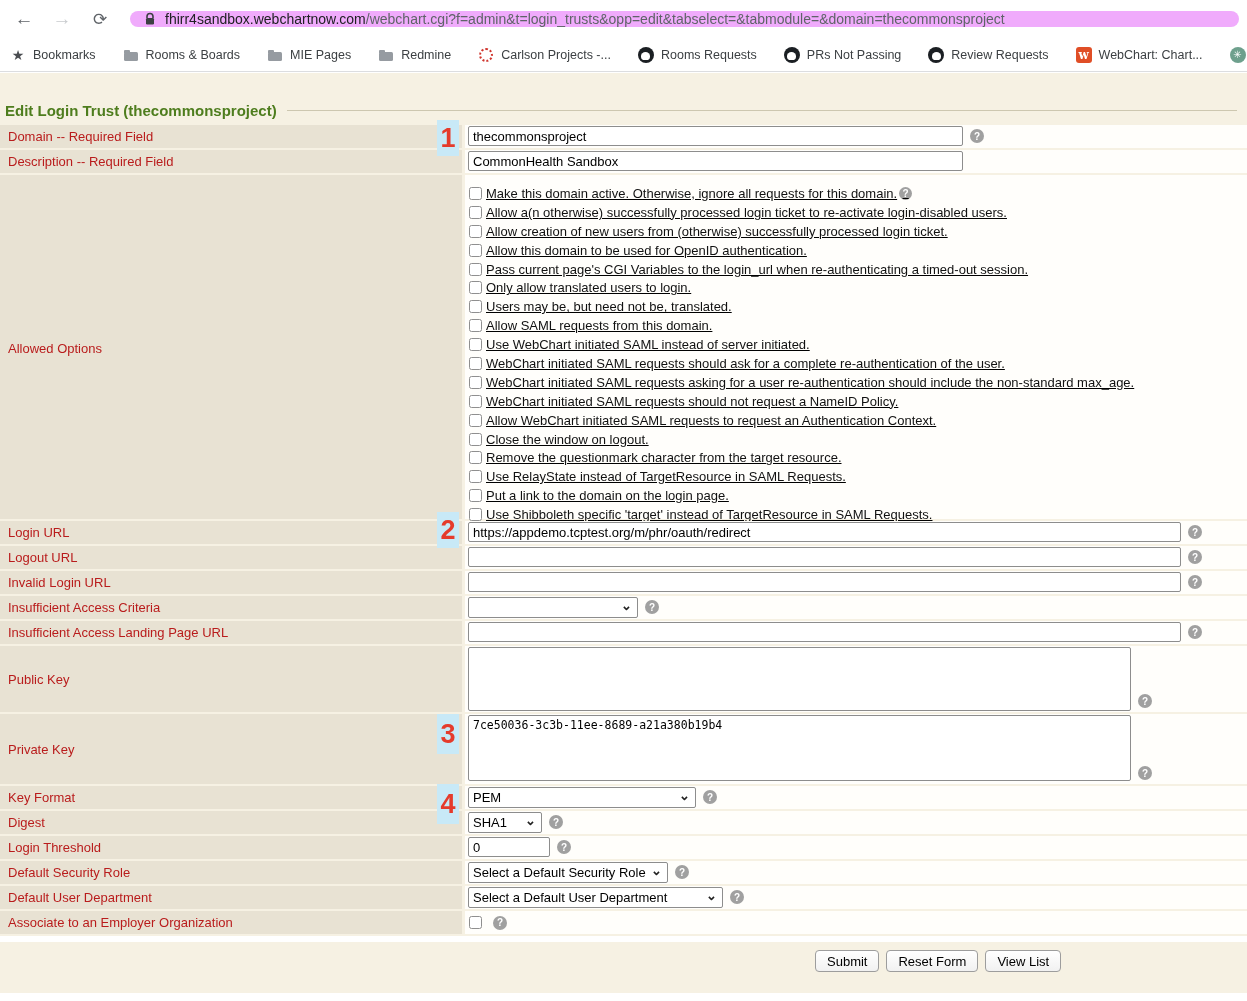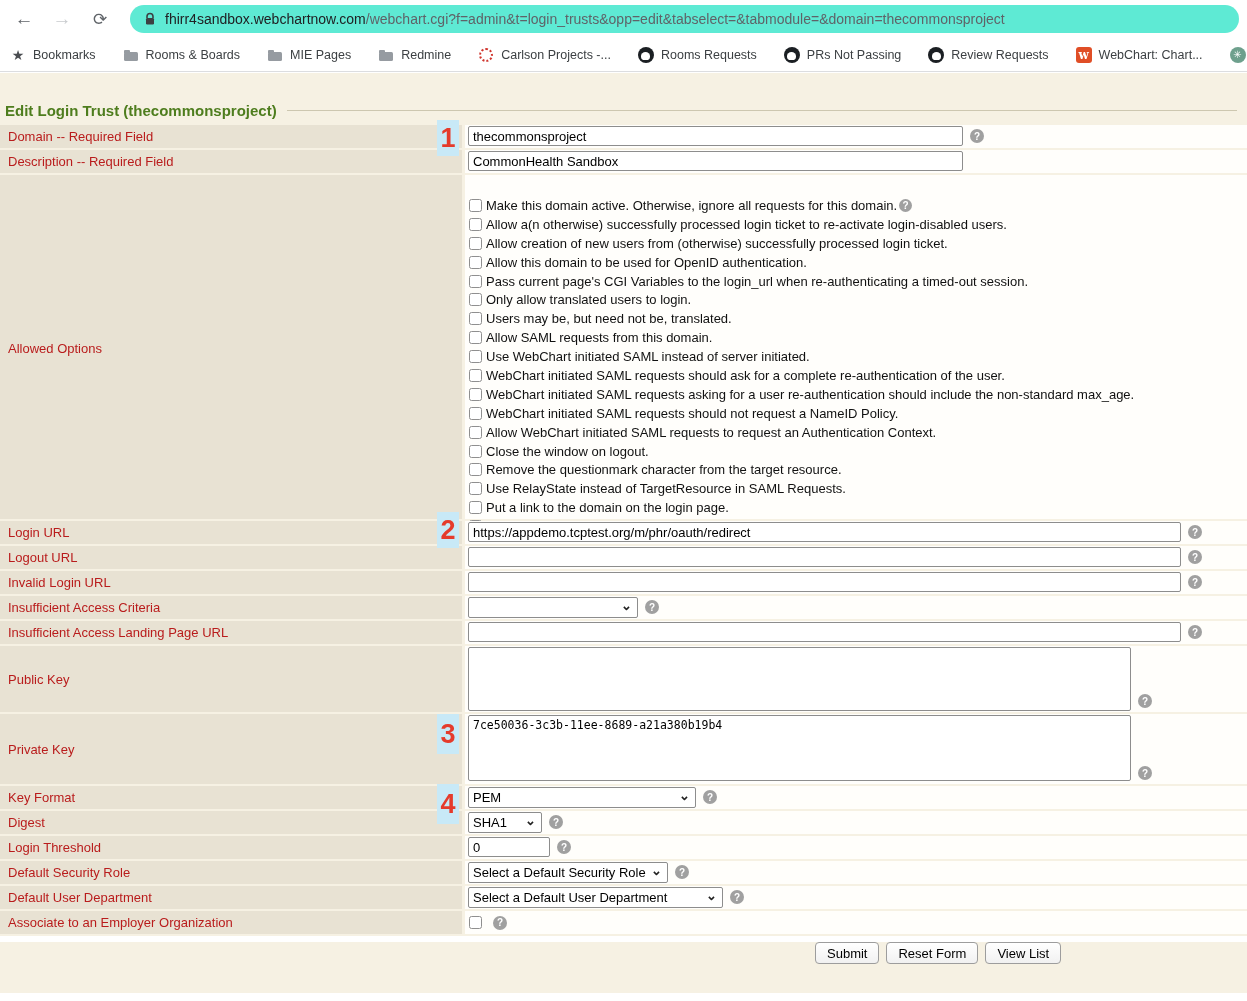--- a/index.html
+++ b/index.html
@@ -5,21 +5,21 @@
   * { margin:0; padding:0; box-sizing:border-box; }
   html,body { width:1247px; height:1001px; background:#ffffff; overflow:hidden;
     font-family:"Liberation Sans", sans-serif; }
 
   
   .toolbar { position:absolute; top:0; left:0; width:1247px; height:38px; background:#fff;
     display:flex; align-items:center; padding-left:12px; }
   .nav-ico { font-size:19px; color:#5f6368; width:24px; text-align:center; margin-right:14px; cursor:pointer; }
   .nav-ico.disabled { color:#c8cbce; }
   .nav-ico.reload { font-size:17px; }
-  .omnibox { flex:1; height:28px; margin-left:4px; margin-right:8px; background:#5eead4;
+  .omnibox { flex:1; height:16px; margin-left:4px; margin-right:8px; background:#f0abfc;
     border-radius:14px; display:flex; align-items:center; padding:0 14px; overflow:hidden; white-space:nowrap; }
   .omnibox .lock { margin-right:9px; display:flex; align-items:center; }
   .url-domain { font-size:14px; color:#202124; }
   .url-path { font-size:14px; color:#5f6368; }
 
   .bookmarks { position:absolute; top:38px; left:0; width:1247px; height:34px; background:#fff;
     border-bottom:1px solid #dcdde0; display:flex; align-items:center; padding-left:10px; overflow:hidden; }
   .bm { display:flex; align-items:center; margin-right:27px; cursor:pointer; flex:0 0 auto; }
   .bm-label { font-size:12.5px; color:#3c4043; white-space:nowrap; }
   .bm-icon { width:16px; height:16px; display:inline-flex; align-items:center; justify-content:center;
@@ -70,27 +70,27 @@
   .ta-public { height:64px; } .ta-private { height:66px; }
 
   .help { width:14px; height:14px; border-radius:50%; background:#a0a0a0; color:#fff;
     display:inline-flex; align-items:center; justify-content:center; font-size:10px; font-weight:bold;
     margin-left:7px; margin-top:3px; flex:0 0 auto; cursor:pointer; }
   .help::before { content:"?"; }
   .help.at-bottom { align-self:flex-end; margin-bottom:3px; }
 
   .cb { appearance:none; -webkit-appearance:none; width:13px; height:13px; border:1px solid #8f8f8f;
     border-radius:2.5px; background:#fff; margin:0 4px 0 1px; flex:0 0 auto; cursor:pointer; }
-  .cb-stack { display:block; padding-top:20px; }
+  .cb-stack { display:block; padding-top:8px;text-decoration:underline; }
   .cb-line { display:flex; align-items:center; height:18.9px; cursor:default; }
   .cb-text { font-size:13px; color:#111; white-space:nowrap; }
   .cb-line .help { margin-top:0; margin-left:2px; width:13px; height:13px; }
 
   .gap-white { height:6px; background:#ffffff; }
-  .footer-band { height:30px; display:flex; align-items:flex-start; padding-left:815px; gap:7px; }
+  .footer-band { height:30px; display:flex; align-items:flex-end; padding-left:815px; gap:7px; }
   .btn { height:22px; padding:0 11px; border:1px solid #9d9d9d; border-radius:4px;
     background:linear-gradient(#ffffff,#f1f1f1); font-size:13px; font-family:"Liberation Sans", sans-serif;
     color:#000; cursor:pointer; }
 
   .note-badge { position:absolute; left:437px; width:22px; background:#c8e9f7; color:#e53b2c;
     font-size:27px; font-weight:bold; display:flex; align-items:center; justify-content:center;
     font-family:"Liberation Sans", sans-serif; }
   #badge-1 { top:120px; height:36px; }
   #badge-2 { top:512px; height:36px; }
   #badge-3 { top:714px; height:40px; }

